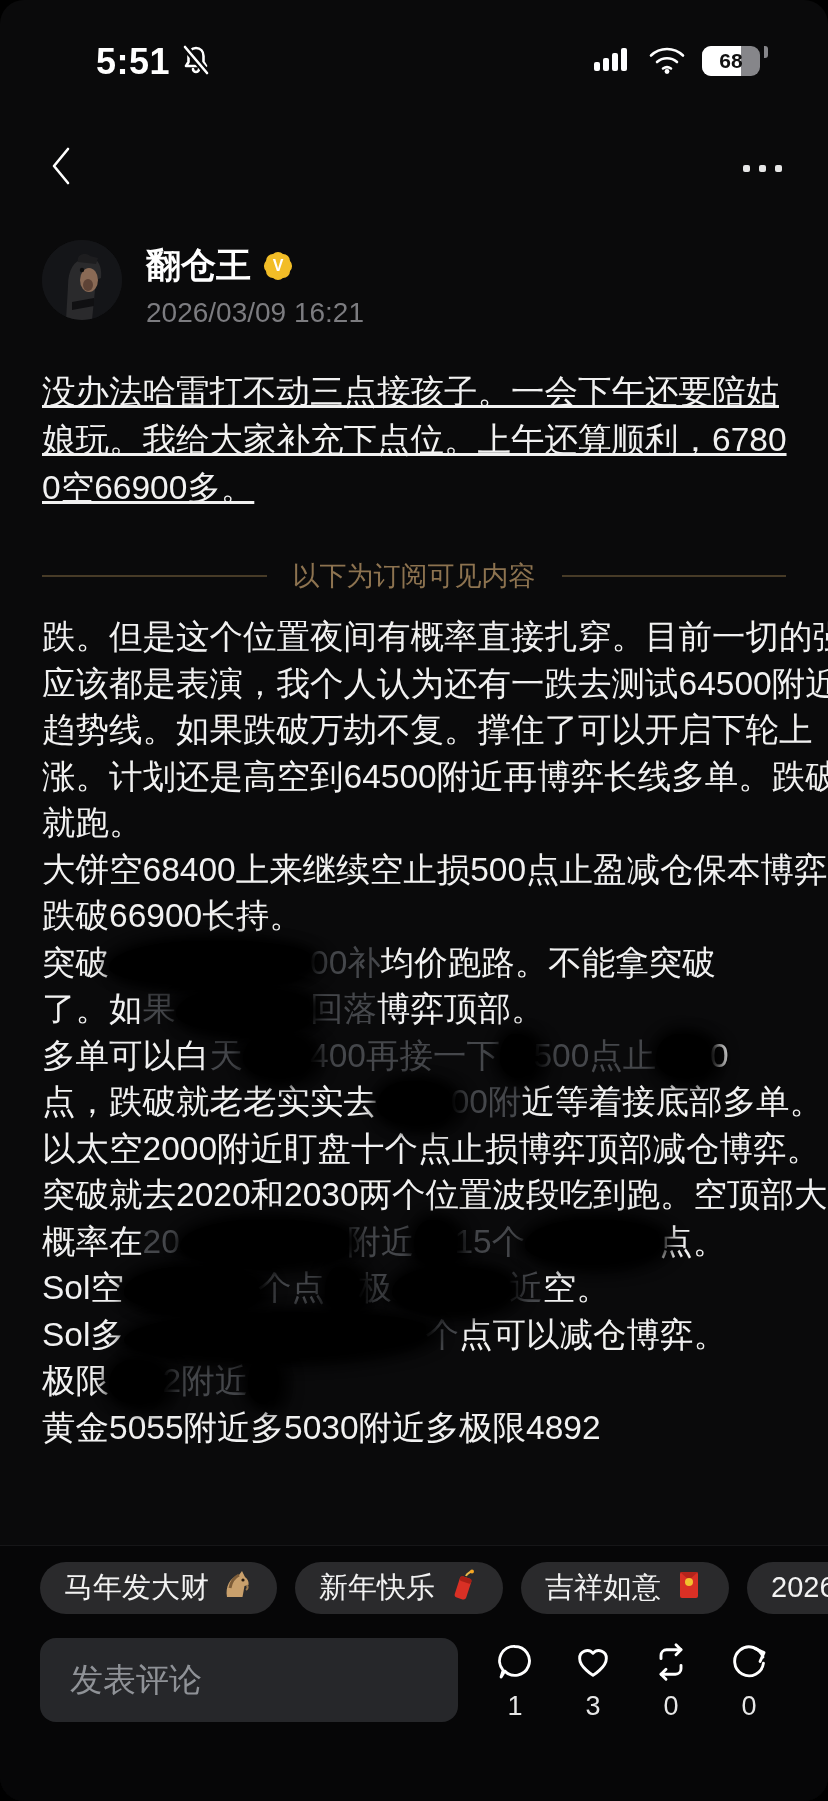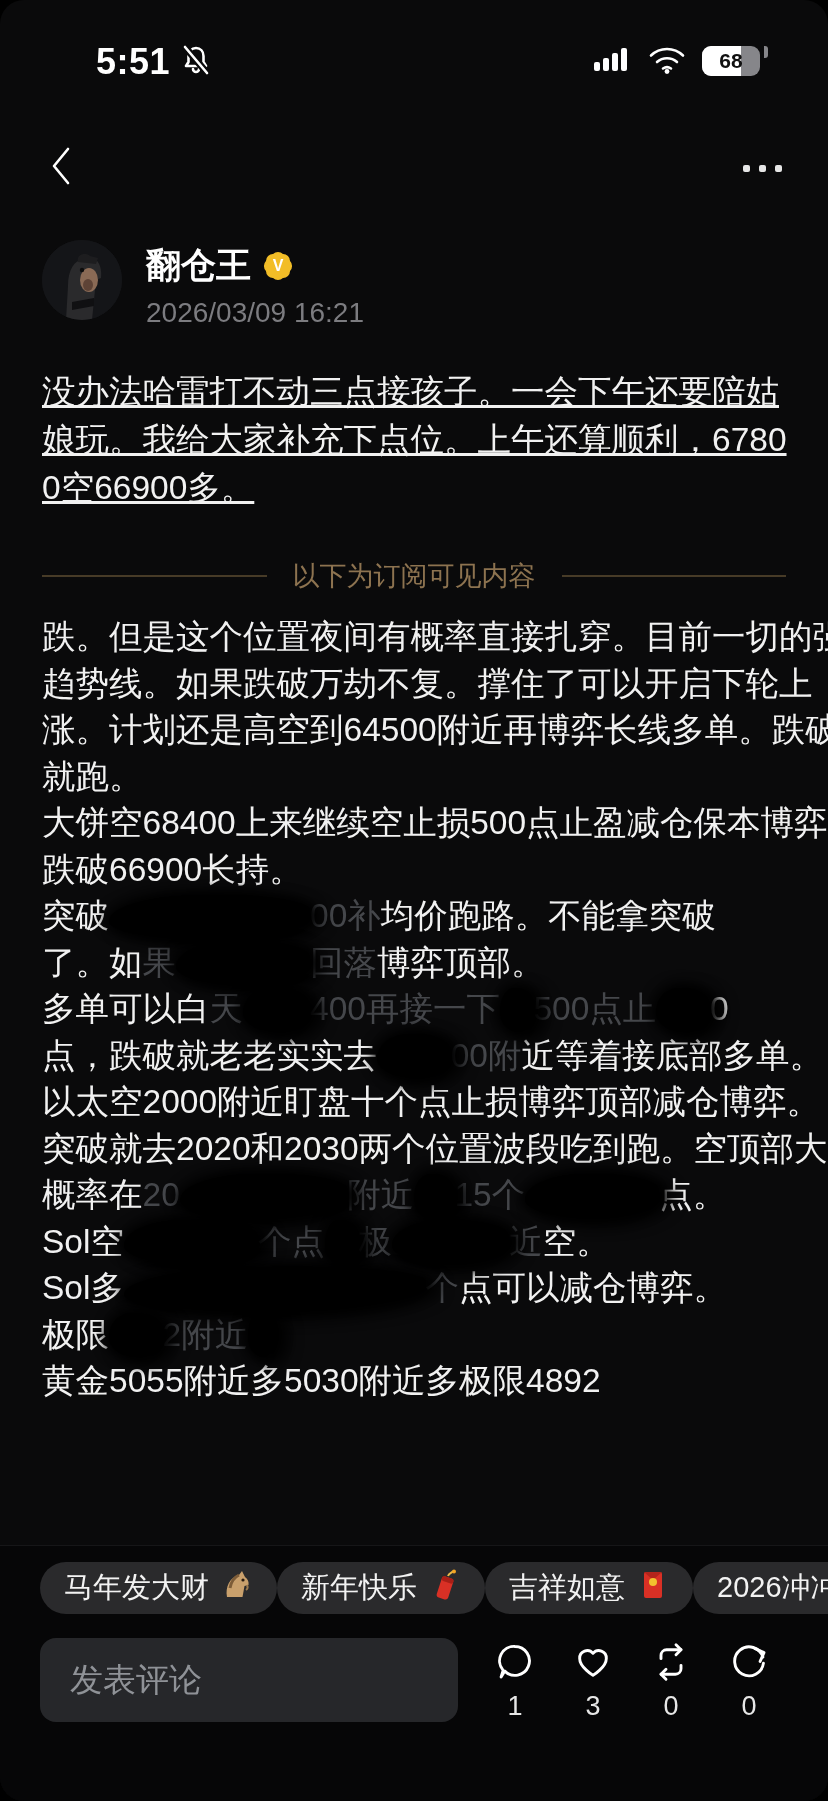--- a/index.html
+++ b/index.html
@@ -40,21 +40,21 @@
   .divider .label{font-size:27px;color:#8d7350;white-space:nowrap;}
   .body-lines{position:absolute;top:614px;left:42px;width:760px;}
   .body-line{height:46.5px;line-height:46.5px;font-size:33.5px;color:#f1f1f1;white-space:nowrap;}
   .ghost{color:#45474b;}
   .redact{display:inline-block;height:1.3em;vertical-align:-0.33em;background:#000;
     border-radius:46% 58% 50% 62% / 62% 46% 58% 50%;
     box-shadow:0 0 12px 5px rgba(0,0,0,.92), 10px 4px 14px 4px rgba(0,0,0,.8);
     transform:rotate(-1.2deg);}
   
   .bottom-bar{position:absolute;left:0;right:0;top:1545px;bottom:0;background:#060607;border-top:1px solid #161618;box-sizing:border-box;padding:16px 40px 0;}
-  .chips{display:flex;}
+  .chips{display:flex;gap:18px;}
   .chip{flex:none;display:flex;align-items:center;gap:12px;height:52px;padding:0 24px;background:#2a2a2c;border-radius:26px;font-size:29px;color:#f2f2f2;white-space:nowrap;}
   .chip svg{width:32px;height:32px;}
   .composer-row{display:flex;align-items:flex-start;margin-top:24px;}
   .comment-input{width:418px;height:84px;background:#26272a;border:none;border-radius:16px;box-sizing:border-box;padding:0 30px;font-size:33px;color:#7dd3fc;outline:none;font-family:inherit;}
   .comment-input::placeholder{color:#8f9297;}
   .actions{flex:1;display:flex;justify-content:space-around;margin-left:18px;padding-top:4px;}
   .action{display:flex;flex-direction:column;align-items:center;gap:6px;background:none;border:none;padding:0;color:#ececec;font-family:inherit;cursor:pointer;}
   .action svg{width:40px;height:40px;}
   .action .count{font-size:27px;color:#e6e6e6;}
   .icon-stroke{fill:none;stroke:#fff;stroke-width:2.6;stroke-linecap:round;stroke-linejoin:round;}
@@ -140,20 +140,21 @@
   <p class="intro">没办法哈雷打不动三点接孩子。一会下午还要陪姑娘玩。我给大家补充下点位。上午还算顺利，67800空66900多。</p>
 
   <div class="divider">
     <span class="hr"></span>
     <span class="label">以下为订阅可见内容</span>
     <span class="hr"></span>
   </div>
 
   <div class="body-lines" id="body-lines">
       <div class="body-line"><span>跌。但是这个位置夜间有概率直接扎穿。目前一切的强</span></div>
+      <div class="body-line"><span>应该都是表演，我个人认为还有一跌去测试64500附近</span></div>
       <div class="body-line"><span>趋势线。如果跌破万劫不复。撑住了可以开启下轮上</span></div>
       <div class="body-line"><span>涨。计划还是高空到64500附近再博弈长线多单。跌破</span></div>
       <div class="body-line"><span>就跑。</span></div>
       <div class="body-line"><span>大饼空68400上来继续空止损500点止盈减仓保本博弈</span></div>
       <div class="body-line"><span>跌破66900长持。</span></div>
       <div class="body-line"><span>突破</span><span class="redact" style="width: 6em;"></span><span class="ghost">00补</span><span>均价跑路。不能拿突破</span></div>
       <div class="body-line"><span>了。如</span><span class="ghost">果</span><span class="redact" style="width: 4em;"></span><span class="ghost">回落</span><span>博弈顶部。</span></div>
       <div class="body-line"><span>多单可以白</span><span class="ghost">天</span><span class="redact" style="width: 2em;"></span><span class="ghost">400再接一下</span><span class="redact" style="width: 1em;"></span><span class="ghost">500点止</span><span class="redact" style="width: 1.6em;"></span><span>0</span></div>
       <div class="body-line"><span>点，跌破就老老实实去</span><span class="redact" style="width: 2.2em;"></span><span class="ghost">00附</span><span>近等着接底部多单。</span></div>
       <div class="body-line"><span>以太空2000附近盯盘十个点止损博弈顶部减仓博弈。</span></div>

